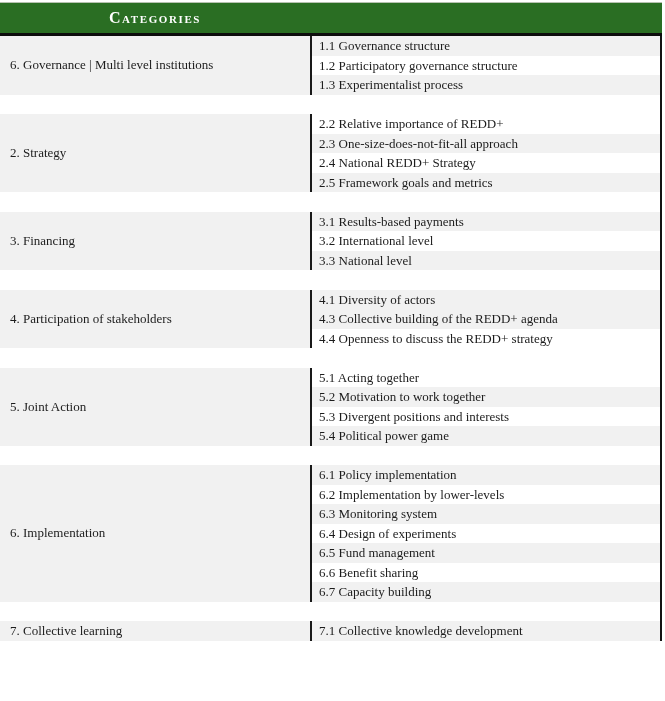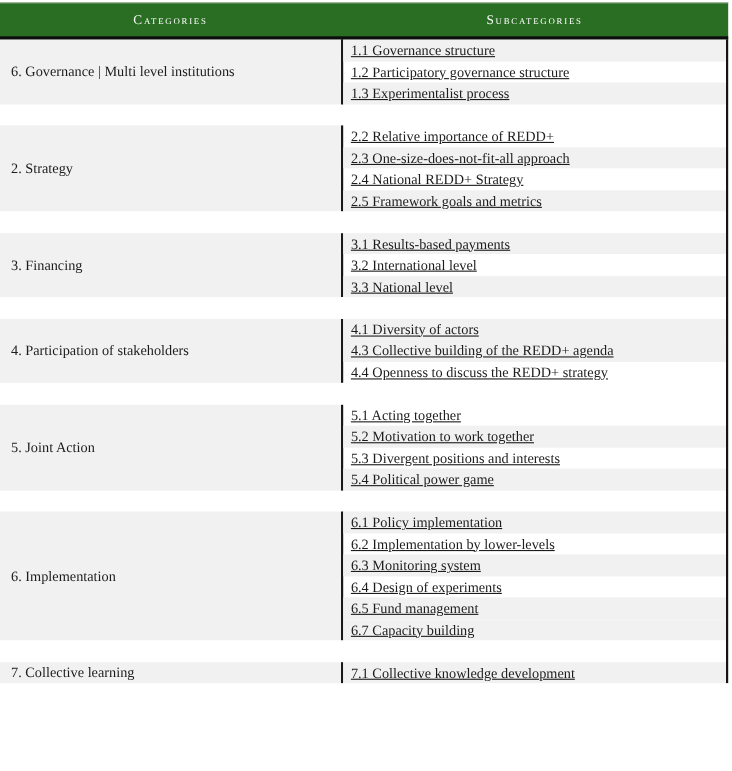--- a/index.html
+++ b/index.html
@@ -23,22 +23,22 @@
     margin-top: 2px;
     height: 34px;
     background: var(--green);
     border-top: 1px solid #b7c2b1;
     border-bottom: 3px solid #0d0d0d;
     display: flex;
   }
   .header-cell {
     color: #ffffff;
     font-variant: small-caps;
-    font-weight: normal;
-    font-size: 12px;
+    font-weight: bold;
+    font-size: 16px;
     letter-spacing: 1.6px;
     display: flex; align-items: center; justify-content: center;
   }
   .header-cell.left  { width: 310px; }
   .header-cell.right { flex: 1; }
 
   
   .table-body {
     width: 662px;
     border-right: 2px solid var(--rule);
@@ -57,32 +57,30 @@
     border-left: 2px solid #191919;
   }
   .sub-row {
     height: 19.5px;
     line-height: 19.5px;
     padding-left: 7px;
     font-size: 13px;
     color: var(--text);
     white-space: nowrap;
     overflow: hidden;
-    text-decoration: underline;
   }
   .sub-row.shaded { background: var(--shade); }
   .section-gap { height: 19.5px; background: #ffffff; }
 </style>
 </head>
 <body>
 
 <div class="table-wrap">
   <div class="header-bar">
     <div class="header-cell left">Categories</div>
-    <div class="header-cell right">Subcategories</div>
   </div>
   <div class="table-body">
       <div class="section">
         <div class="cat-cell">
           <span>6. Governance | Multi level institutions</span>
         </div>
         <div class="sub-col">
           <div class="sub-row shaded">1.1 Governance structure</div>
           <div class="sub-row">1.2 Participatory governance structure</div>
           <div class="sub-row shaded">1.3 Experimentalist process</div>
@@ -138,20 +136,21 @@
       <div class="section">
         <div class="cat-cell">
           <span>6. Implementation</span>
         </div>
         <div class="sub-col">
           <div class="sub-row shaded">6.1 Policy implementation</div>
           <div class="sub-row">6.2 Implementation by lower-levels</div>
           <div class="sub-row shaded">6.3 Monitoring system</div>
           <div class="sub-row">6.4 Design of experiments</div>
           <div class="sub-row shaded">6.5 Fund management</div>
+          <div class="sub-row">6.6 Benefit sharing</div>
           <div class="sub-row shaded">6.7 Capacity building</div>
         </div>
       </div>
       <div class="section-gap"></div>
       <div class="section">
         <div class="cat-cell">
           <span>7. Collective learning</span>
         </div>
         <div class="sub-col">
           <div class="sub-row shaded">7.1 Collective knowledge development</div>

